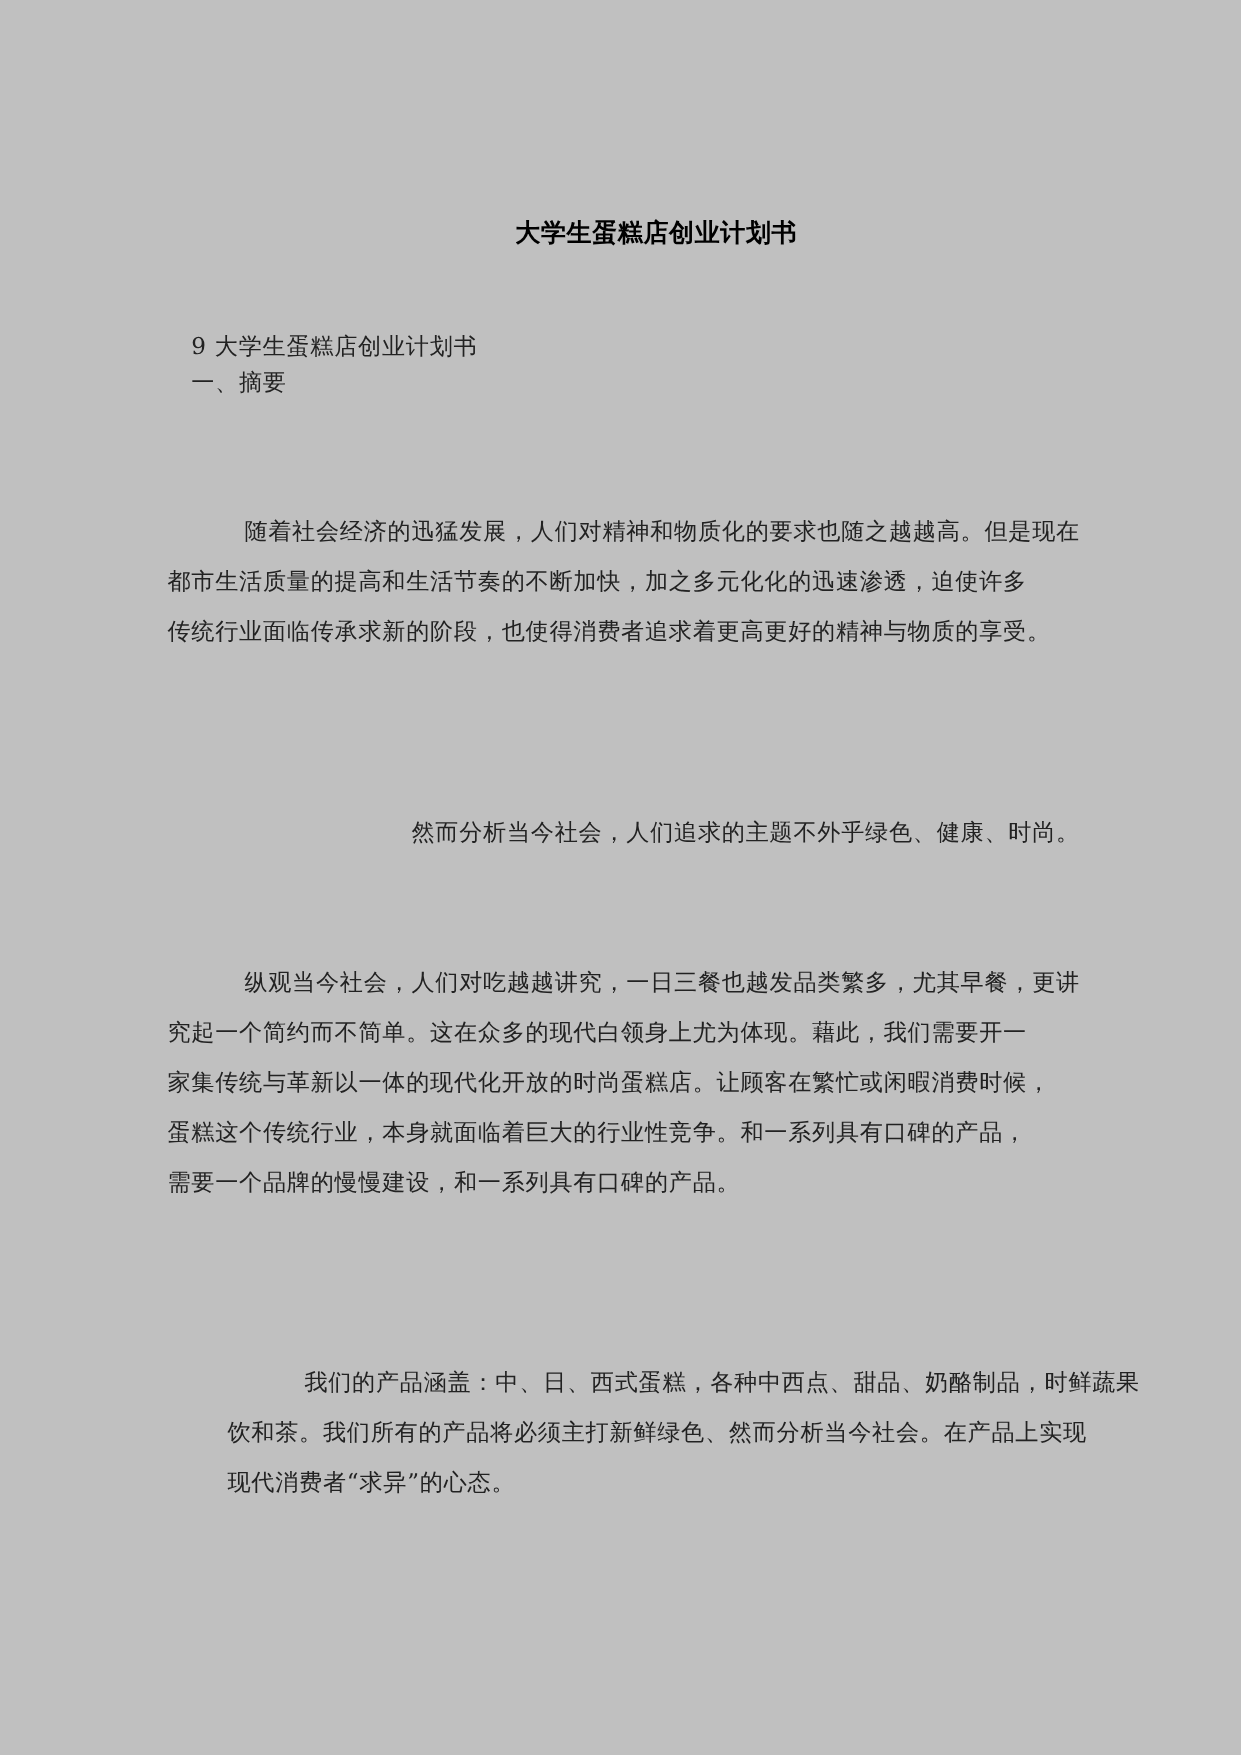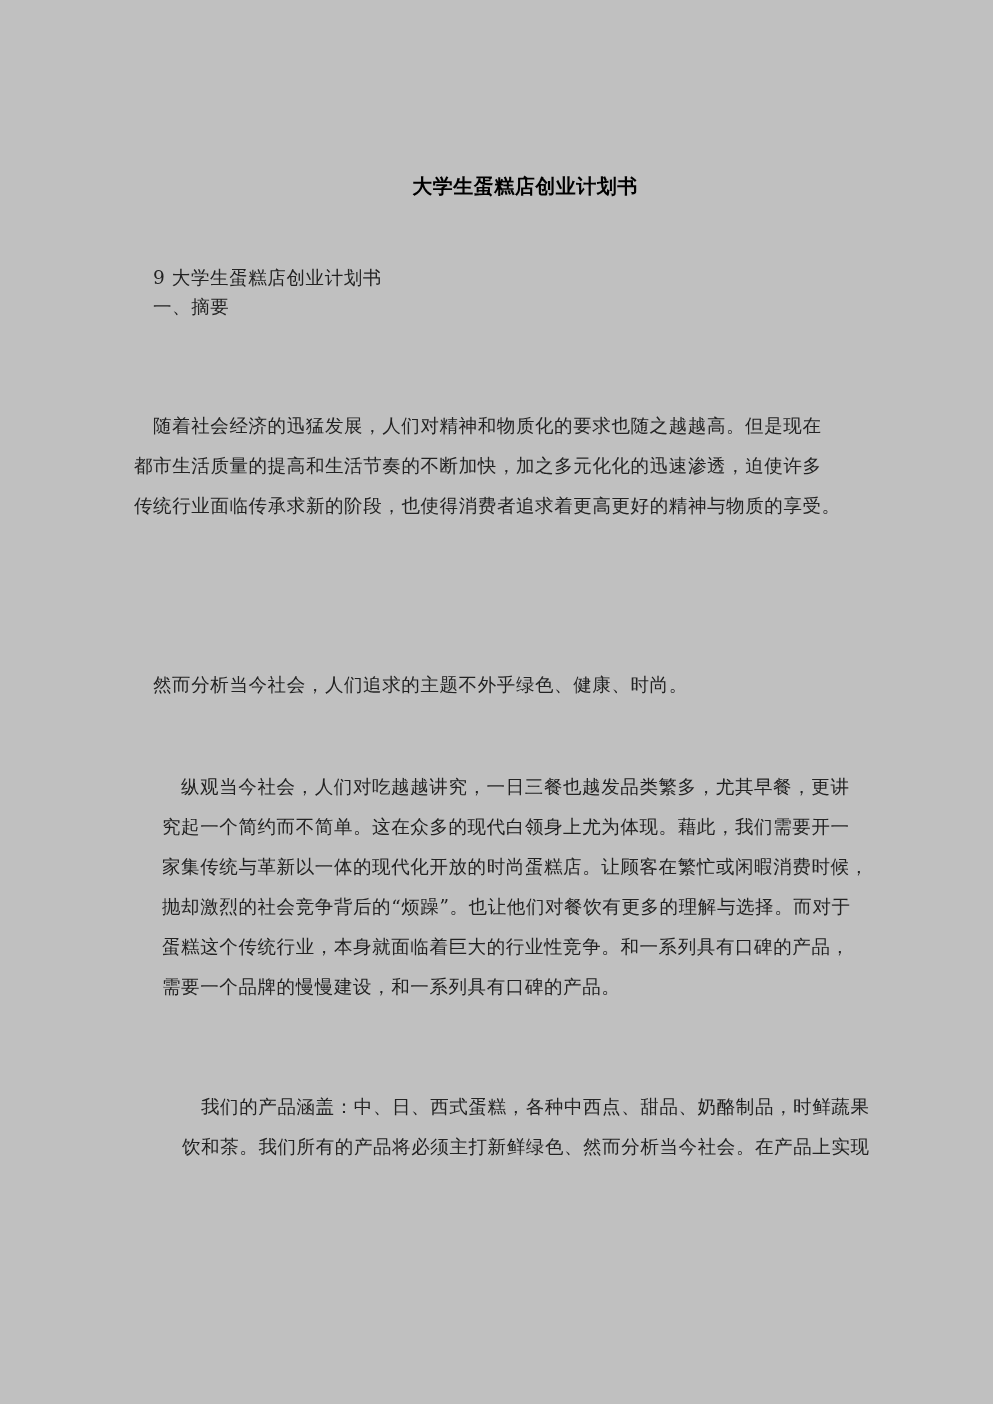--- a/index.html
+++ b/index.html
@@ -52,50 +52,50 @@
     }
     .para .pl {
       display: block;
       font-size: 18.5px;
       line-height: 40px;
       height: 40px;
       white-space: nowrap;
       letter-spacing: 0.6px;
       color: #222;
     }
-    .para .pl.first { padding-left: 19px; }
+    .para .pl.first { padding-left: 19px; text-align: right; }
   </style>
 </head>
 <body>
 
 <div class="page">
 
   <div class="title">大学生蛋糕店创业计划书</div>
 
   <div class="line indent" style="top:258px;">9 大学生蛋糕店创业计划书</div>
 
   <div class="line indent" style="top:287px;">一、摘要</div>
 
   <div class="para" style="top:406px;">
     <span class="pl first">随着社会经济的迅猛发展，人们对精神和物质化的要求也随之越越高。但是现在</span>
     <span class="pl">都市生活质量的提高和生活节奏的不断加快，加之多元化化的迅速渗透，迫使许多</span>
     <span class="pl">传统行业面临传承求新的阶段，也使得消费者追求着更高更好的精神与物质的享受。</span>
   </div>
 
-  <div class="para" style="top:665px;">
+  <div class="para" style="top:647px;">
     <span class="pl first">然而分析当今社会，人们追求的主题不外乎绿色、健康、时尚。</span>
   </div>
 
-  <div class="para" style="top:767px;margin-left:28px;">
+  <div class="para" style="top:767px;">
     <span class="pl first">纵观当今社会，人们对吃越越讲究，一日三餐也越发品类繁多，尤其早餐，更讲</span>
     <span class="pl">究起一个简约而不简单。这在众多的现代白领身上尤为体现。藉此，我们需要开一</span>
     <span class="pl">家集传统与革新以一体的现代化开放的时尚蛋糕店。让顾客在繁忙或闲暇消费时候，</span>
-    <span class="pl">抛却激烈的社会竞争背后的“烦躁”。也让他们对餐饮有更多的理解与选择。而对于</span>
     <span class="pl">蛋糕这个传统行业，本身就面临着巨大的行业性竞争。和一系列具有口碑的产品，</span>
     <span class="pl">需要一个品牌的慢慢建设，和一系列具有口碑的产品。</span>
   </div>
 
   <div class="para" style="top:1087px;margin-left:48px;">
     <span class="pl first">我们的产品涵盖：中、日、西式蛋糕，各种中西点、甜品、奶酪制品，时鲜蔬果</span>
     <span class="pl">饮和茶。我们所有的产品将必须主打新鲜绿色、然而分析当今社会。在产品上实现</span>
+    <span class="pl">现代消费者“求异”的心态。</span>
   </div>
 
 </div>
 
 </body></html>

